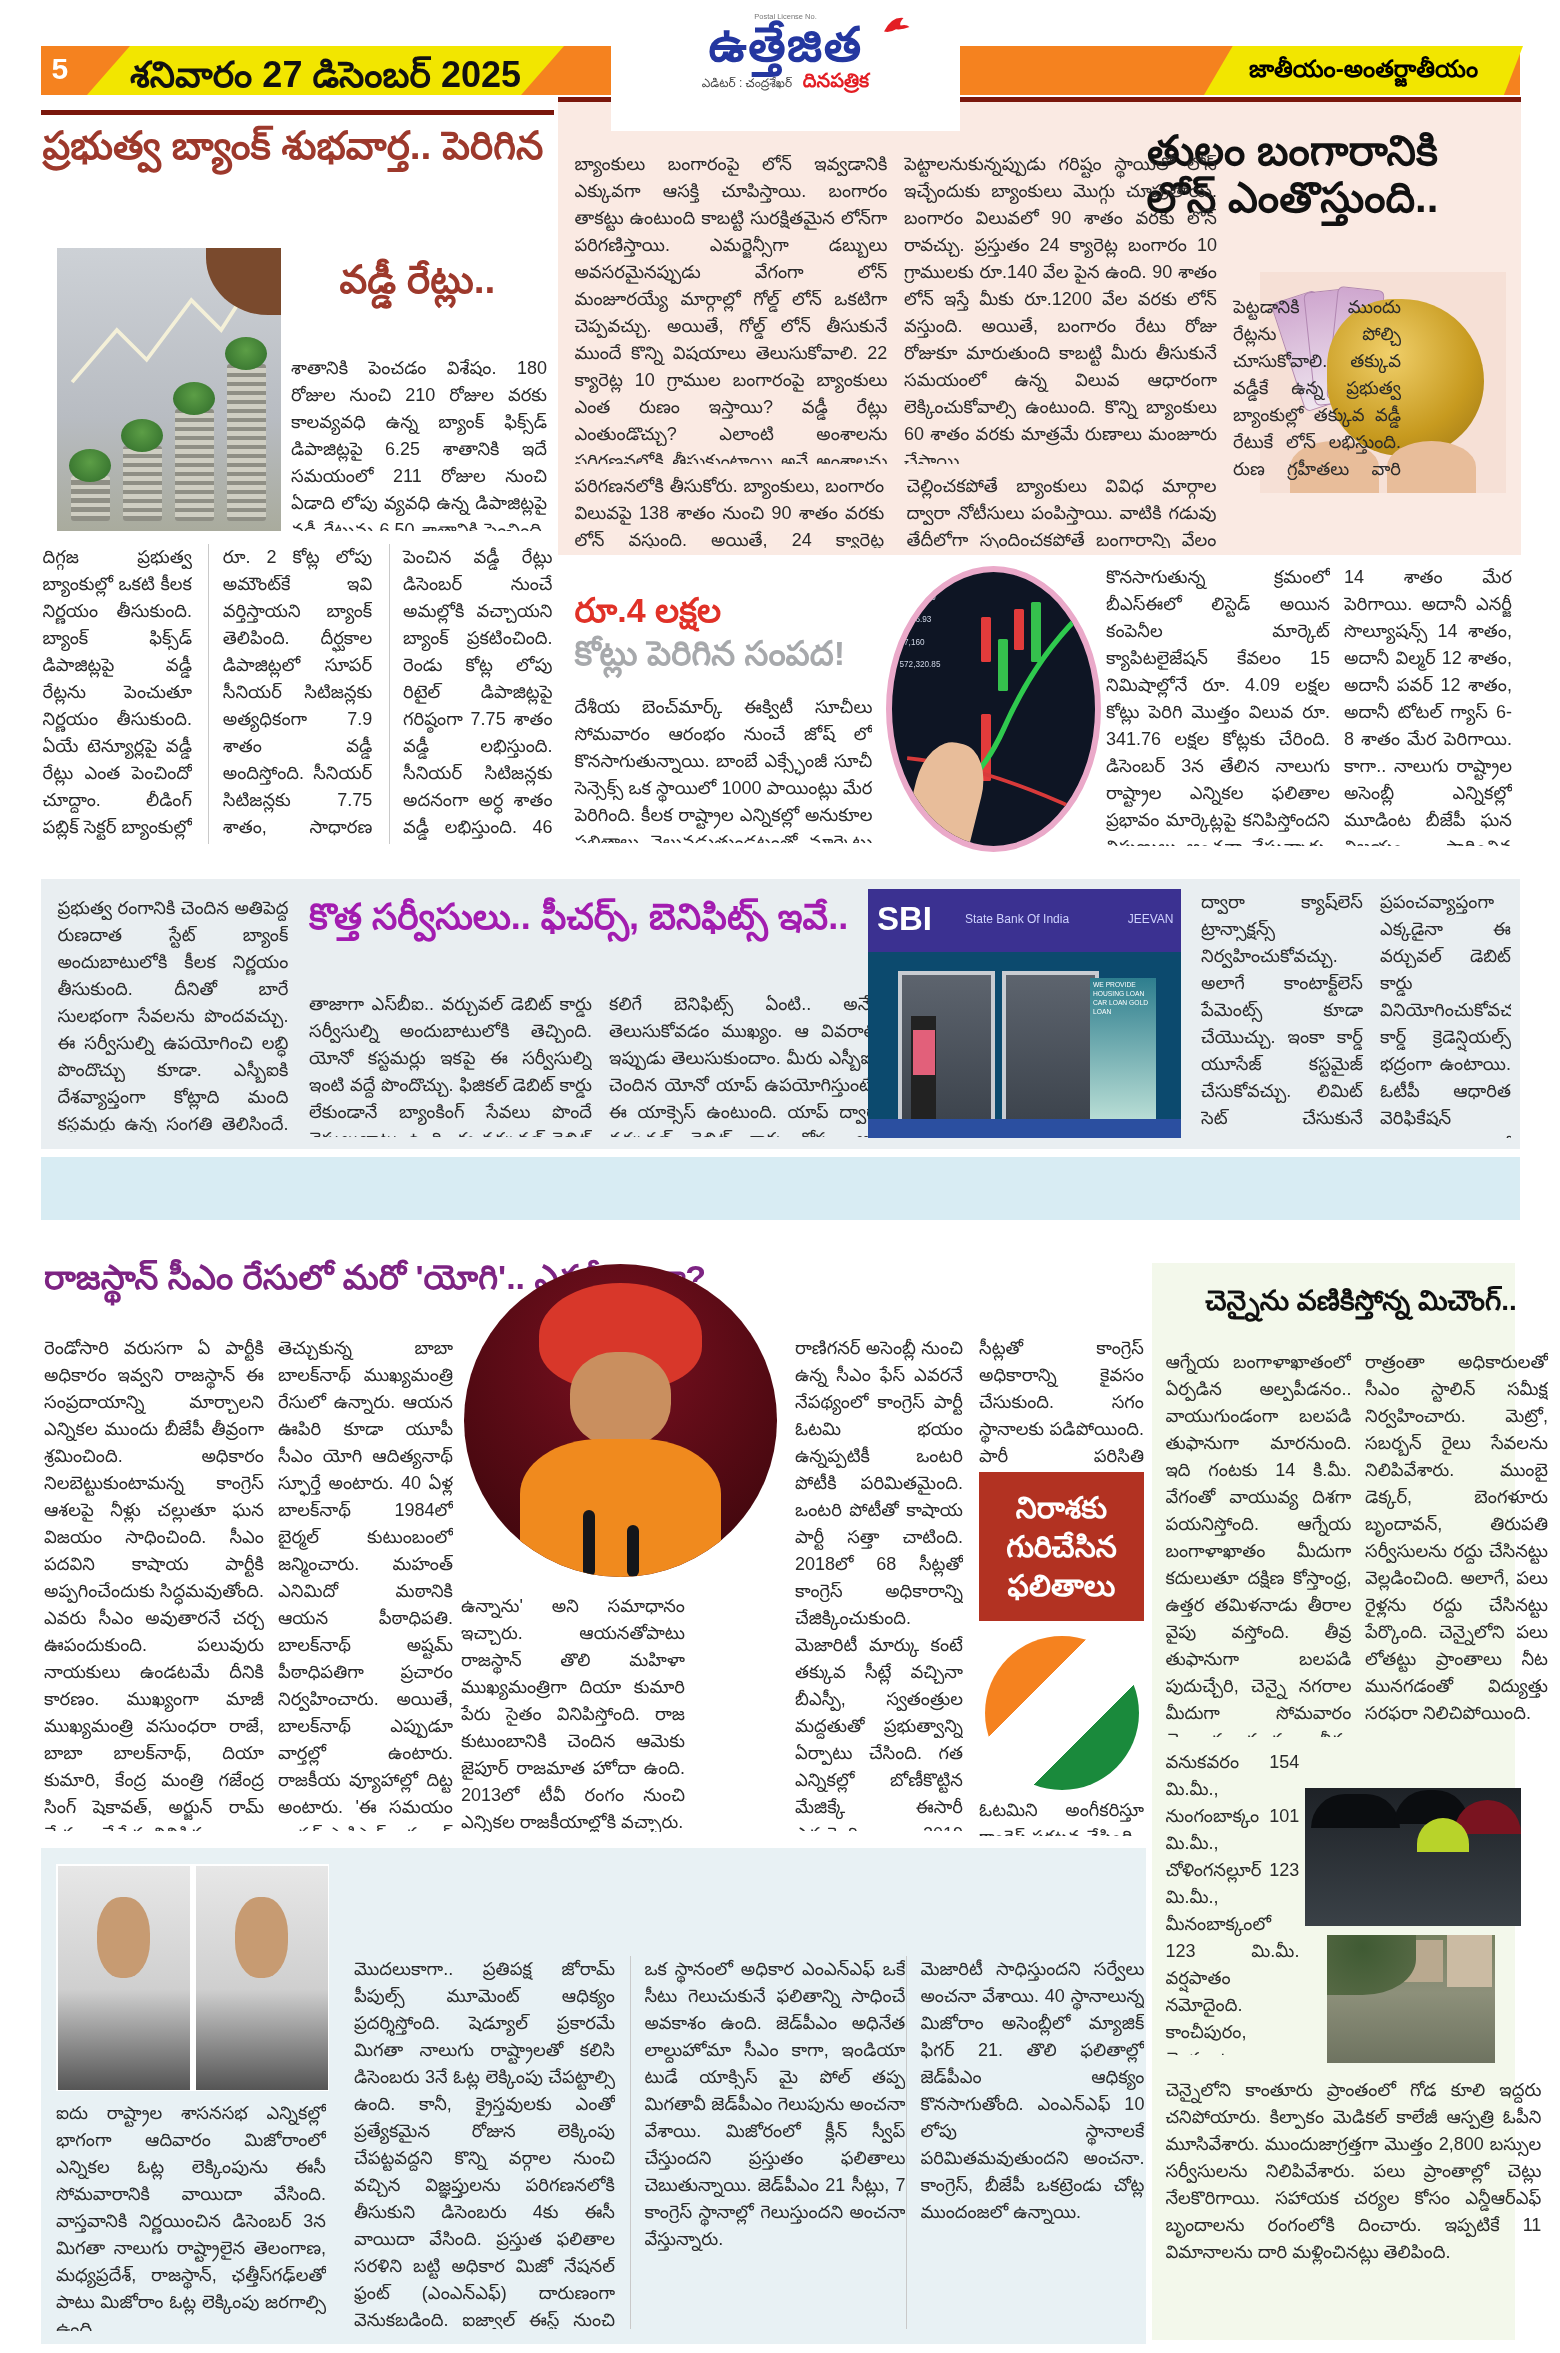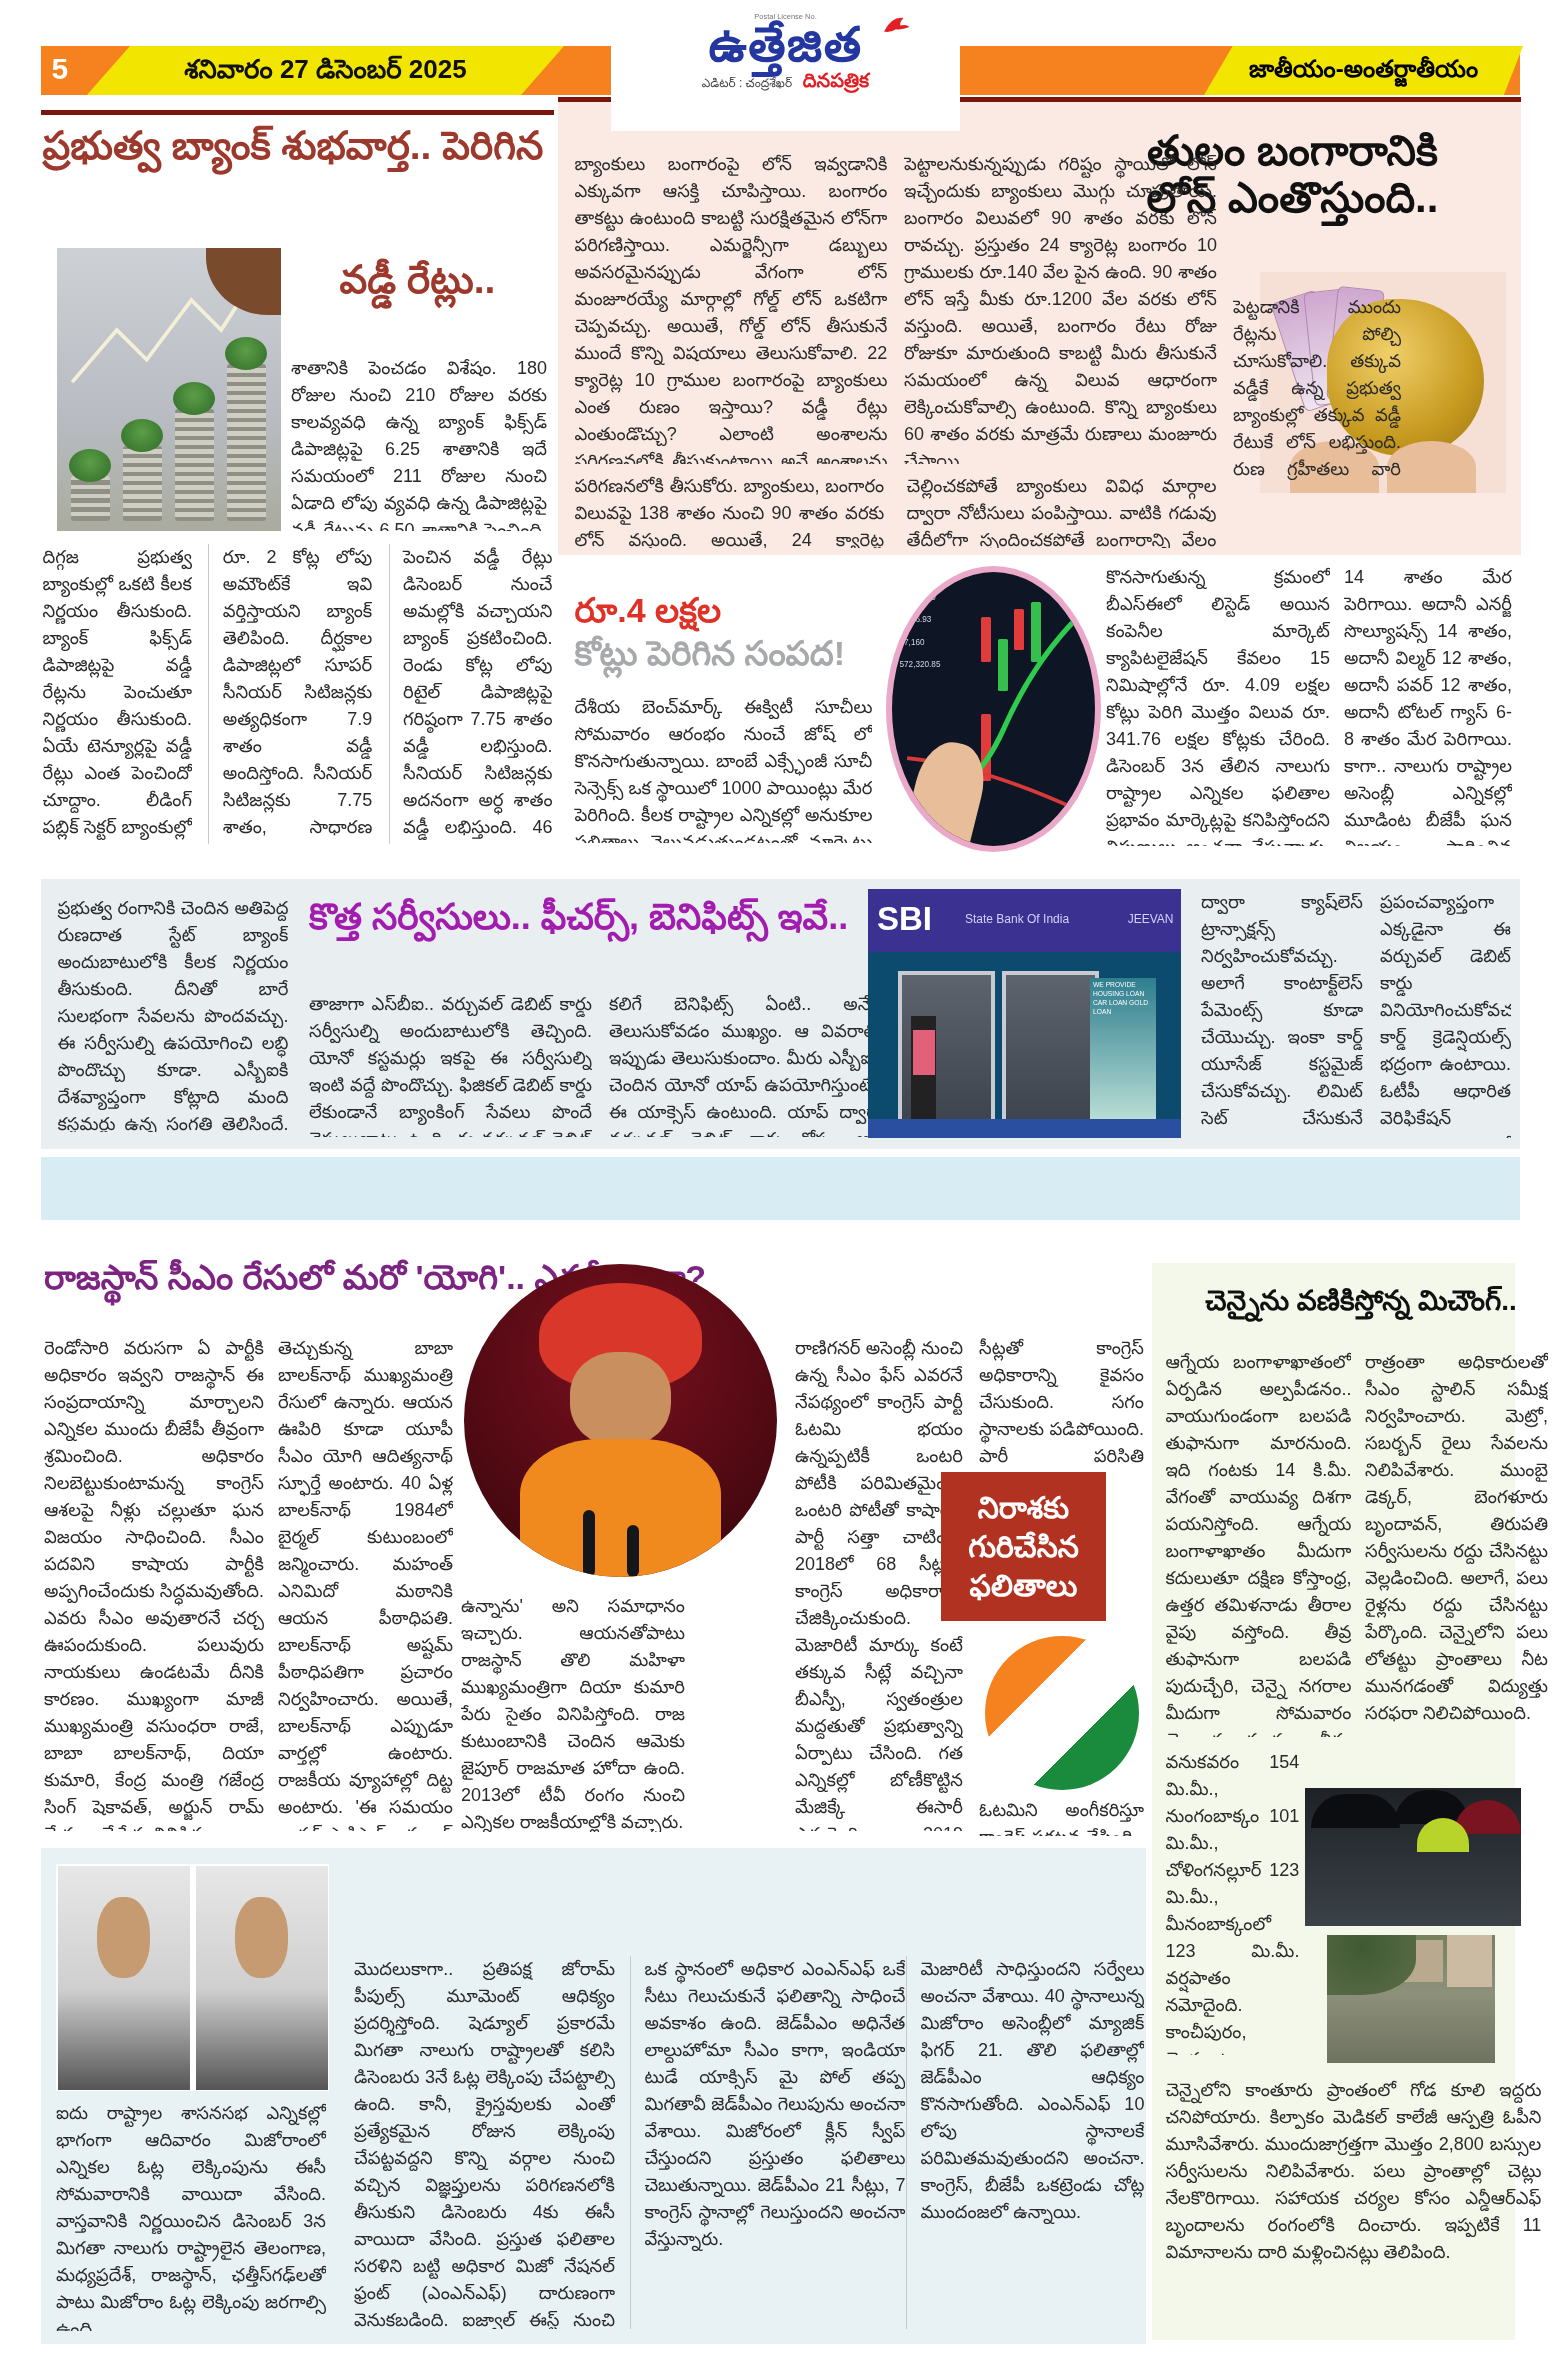--- a/index.html
+++ b/index.html
@@ -7,21 +7,21 @@
        font-family:"Liberation Sans","DejaVu Sans",sans-serif;color:#1d1d1d;}
   .abs{position:absolute;}
   .body-txt{font-size:18px;line-height:1.5;text-align:justify;color:#2a2a2a;overflow:hidden;}
   .headline{font-weight:bold;line-height:1.12;}
   
   .hdr{left:41px;top:46px;width:1479px;height:49px;background:#f5821f;}
   .seg{position:absolute;top:0;height:49px;background:#f2e600;}
   .seg-left{left:46px;width:477px;clip-path:polygon(9% 0,100% 0,91% 100%,0 100%);}
   .seg-right{left:1163px;width:319px;clip-path:polygon(9% 0,100% 0,94% 100%,0 100%);}
   .pageno{position:absolute;left:10.4px;top:6px;color:#fff;font-size:30px;font-weight:bold;}
-  .date-lbl{position:absolute;left:0;top:7.5px;width:100%;text-align:center;font-size:26px;font-weight:bold;color:#111;}
+  .date-lbl{position:absolute;left:0;top:7.5px;width:100%;text-align:center;font-size:36px;font-weight:bold;color:#111;}
   .sect-lbl{position:absolute;left:0;top:9px;width:100%;text-align:center;font-size:24px;font-weight:bold;color:#000000;}
   .mast{left:570px;top:-36px;width:349px;height:121px;background:#fff;text-align:center;z-index:3;}
   .mast-postal{font-size:7.5px;color:#777;margin-top:1.5px;}
   .mast-title{font-size:48px;font-weight:bold;color:#2437a0;line-height:1.0;letter-spacing:1.5px;}
   .mast-row{font-size:12px;color:#444;}
   .mast-tag{color:#e31e24;font-weight:bold;font-size:19.4px;margin-left:7.5px;}
   .dove{position:absolute;right:49px;top:4.5px;}
   
   .art-bank{left:41px;top:110px;width:513px;height:738px;border-top:5.2px solid #7a170c;background:#fff;}
   .bank-h{color:#9d392c;font-size:39px;}
@@ -201,21 +201,21 @@
       <div class="face"></div>
       <div class="robe"></div>
     <div class="mic" style="left:38%;"></div>
       <div class="mic" style="left:52%;height:52px;"></div>
   </div>
   <div class="abs body-txt" style="left:3px;top:98px;width:220px;height:496px;">రెండోసారి వరుసగా ఏ పార్టీకి అధికారం ఇవ్వని రాజస్థాన్ ఈ సంప్రదాయాన్ని మార్చాలని ఎన్నికల ముందు బీజేపీ తీవ్రంగా శ్రమించింది. అధికారం నిలబెట్టుకుంటామన్న కాంగ్రెస్ ఆశలపై నీళ్లు చల్లుతూ ఘన విజయం సాధించింది. సీఎం పదవిని కాషాయ పార్టీకి అప్పగించేందుకు సిద్ధమవుతోంది. ఎవరు సీఎం అవుతారనే చర్చ ఊపందుకుంది. పలువురు నాయకులు ఉండటమే దీనికి కారణం. ముఖ్యంగా మాజీ ముఖ్యమంత్రి వసుంధరా రాజే, బాబా బాలక్‌నాథ్, దియా కుమారి, కేంద్ర మంత్రి గజేంద్ర సింగ్ షెకావత్, అర్జున్ రామ్ మేఘవాలే పేర్లు వినిపిస్తున్నాయి. అయితే, ఉత్తర్ ప్రదేశ్ మాదిరిగా మరో యోగి పేరు తెరపైకి వచ్చింది. యోగి ఆఫ్ రాజస్థాన్‌గా పేరు</div>
   <div class="abs body-txt" style="left:237px;top:98px;width:175px;height:496px;">తెచ్చుకున్న బాబా బాలక్‌నాథ్ ముఖ్యమంత్రి రేసులో ఉన్నారు. ఆయన ఊపిరి కూడా యూపీ సీఎం యోగి ఆదిత్యనాథ్ స్ఫూర్తే అంటారు. 40 ఏళ్ల బాలక్‌నాథ్ 1984లో బైర్మల్ కుటుంబంలో జన్మించారు. మహంత్ ఎనిమిదో మఠానికి ఆయన పీఠాధిపతి. బాలక్‌నాథ్ అష్టమ్ పీఠాధిపతిగా ప్రచారం నిర్వహించారు. అయితే, బాలక్‌నాథ్ ఎప్పుడూ వార్తల్లో ఉంటారు. రాజకీయ వ్యూహాల్లో దిట్ట అంటారు. 'ఈ సమయం భారత్-పాకిస్థాన్ మ్యాచ్ లాంటిది.. కేవలం విజయం కోసమే ఆడతారు' అని వ్యాఖ్యానించారు. 'నా ప్రయాణం ఇక్కడ ఆగదని నమ్ముతున్నా' అని పేర్కొన్నారు.</div>
   <div class="abs body-txt" style="left:420px;top:356px;width:224px;height:239px;">ఉన్నాను' అని సమాధానం ఇచ్చారు. ఆయనతోపాటు రాజస్థాన్ తొలి మహిళా ముఖ్యమంత్రిగా దియా కుమారి పేరు సైతం వినిపిస్తోంది. రాజ కుటుంబానికి చెందిన ఆమెకు జైపూర్ రాజమాత హోదా ఉంది. 2013లో టీవీ రంగం నుంచి ఎన్నికల రాజకీయాల్లోకి వచ్చారు.</div>
   <div class="abs body-txt" style="left:754px;top:98px;width:168px;height:496px;">రాణిగనర్ అసెంబ్లీ నుంచి ఉన్న సీఎం ఫేస్ ఎవరనే నేపథ్యంలో కాంగ్రెస్ పార్టీ ఓటమి భయం ఉన్నప్పటికీ ఒంటరి పోటీకి పరిమితమైంది. ఒంటరి పోటీతో కాషాయ పార్టీ సత్తా చాటింది. 2018లో 68 సీట్లతో కాంగ్రెస్ అధికారాన్ని చేజిక్కించుకుంది. మెజారిటీ మార్కు కంటే తక్కువ సీట్లే వచ్చినా బీఎస్పీ, స్వతంత్రుల మద్దతుతో ప్రభుత్వాన్ని ఏర్పాటు చేసింది. గత ఎన్నికల్లో బోణీకొట్టిన మేజిక్కే ఈసారీ ఎదురైంది. 2019 లోక్‌సభ ఎన్నికల్లో కూడా ఇదే పరిస్థితి నెలకొంది.</div>
   <div class="abs body-txt" style="left:938px;top:98px;width:165px;height:128px;">సీట్లతో కాంగ్రెస్ అధికారాన్ని కైవసం చేసుకుంది. సగం స్థానాలకు పడిపోయింది. పార్టీ పరిస్థితి దారుణంగా ఉంది. తెలంగాణ తప్ప మిగతా మూడు</div>
-  <div class="abs redbox" style="left:900px;top:235px;width:165px;height:149px;">నిరాశకు
+  <div class="abs redbox" style="left:938px;top:235px;width:165px;height:149px;">నిరాశకు
 గురిచేసిన
 ఫలితాలు</div>
   <div class="abs photo ph-cong" style="left:944px;top:399px;width:154px;height:154px;"></div>
   <div class="abs body-txt" style="left:938px;top:560px;width:165px;height:39px;">ఓటమిని అంగీకరిస్తూ కాంగ్రెస్ ప్రకటన చేసింది.</div>
 </div>
 
 <div class="abs art-chn">
   <div class="abs headline chn-h" style="left:45px;top:22.4px;width:328px;">చెన్నైను వణికిస్తోన్న మిచౌంగ్..</div>
   <div class="abs body-txt" style="left:13.4px;top:86px;width:186px;height:388px;">ఆగ్నేయ బంగాళాఖాతంలో ఏర్పడిన అల్పపీడనం.. వాయుగుండంగా బలపడి తుఫానుగా మారనుంది. ఇది గంటకు 14 కి.మీ. వేగంతో వాయువ్య దిశగా పయనిస్తోంది. ఆగ్నేయ బంగాళాఖాతం మీదుగా కదులుతూ దక్షిణ కోస్తాంధ్ర, ఉత్తర తమిళనాడు తీరాల వైపు వస్తోంది. తీవ్ర తుఫానుగా బలపడి పుదుచ్చేరి, చెన్నై నగరాల మీదుగా సోమవారం తెల్లవారుజామున తీరం దాటనుంది. గంటకు 90-100 కి.మీ. వేగంతో బలమైన ఈదురుగాలులు వీస్తాయని హెచ్చరించింది. తాంబరం, కాఫాకం ప్రాంతాల్లో అధికారులు హై అలర్ట్ ప్రకటించారు. పలు విమాన సర్వీసులను అధికారులు రద్దుచేశారు.</div>
   <div class="abs body-txt" style="left:213px;top:86px;width:183px;height:388px;">రాత్రంతా అధికారులతో సీఎం స్టాలిన్ సమీక్ష నిర్వహించారు. మెట్రో, సబర్బన్ రైలు సేవలను నిలిపివేశారు. ముంబై డెక్కర్, బెంగళూరు బృందావన్, తిరుపతి సర్వీసులను రద్దు చేసినట్టు వెల్లడించింది. అలాగే, పలు రైళ్లను రద్దు చేసినట్టు పేర్కొంది. చెన్నైలోని పలు లోతట్టు ప్రాంతాలు నీట మునగడంతో విద్యుత్తు సరఫరా నిలిచిపోయింది.</div>

